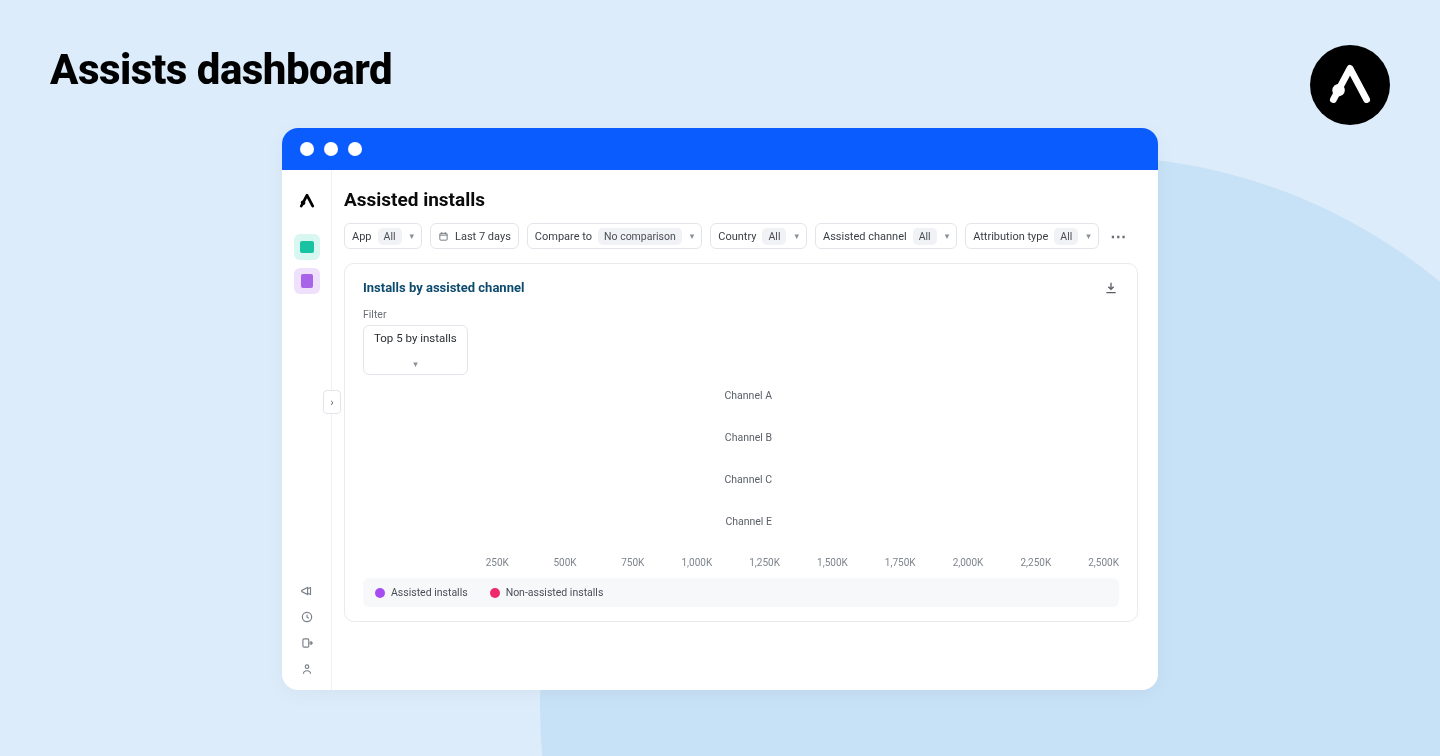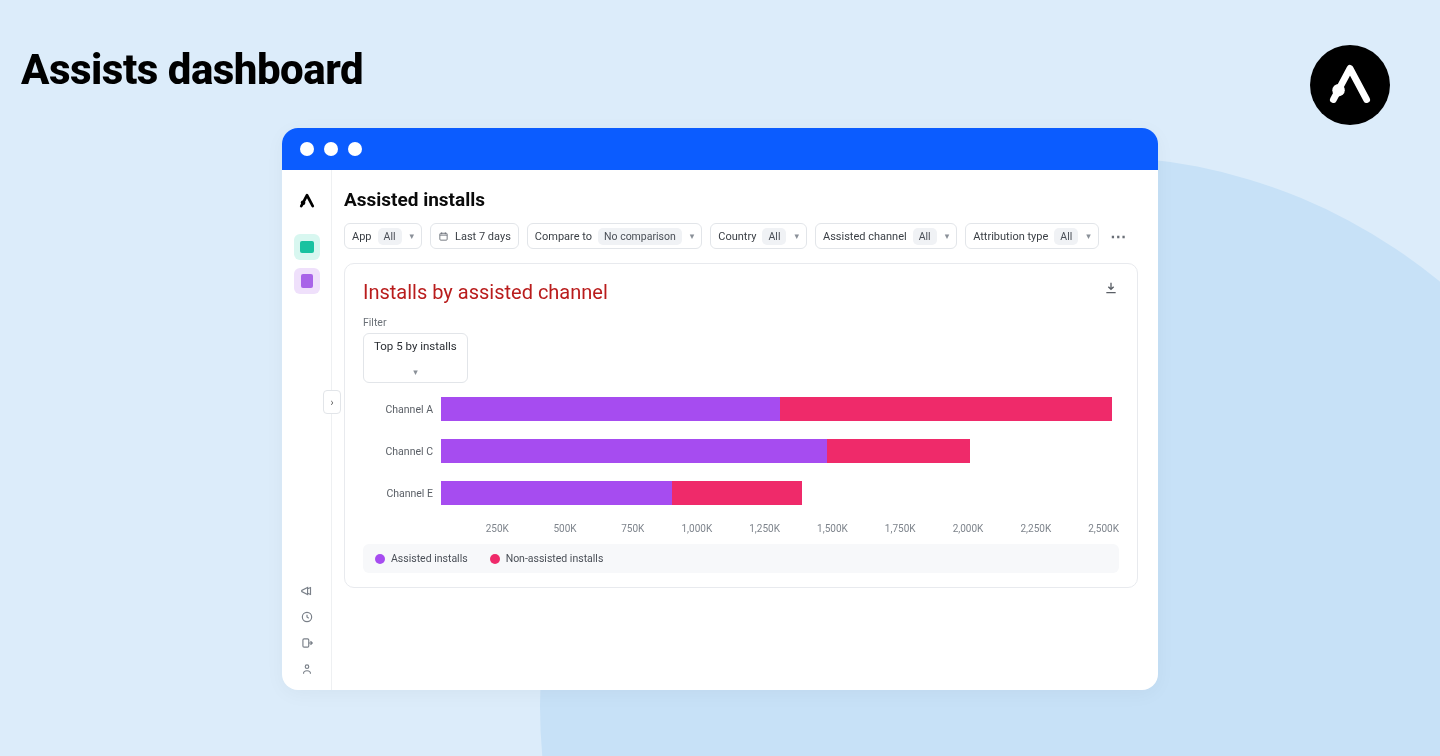--- a/index.html
+++ b/index.html
@@ -18,21 +18,21 @@
     height: 1100px;
     background: #c7e1f7;
     border-radius: 50%;
     z-index: 0;
   }
   .stage {
     position: relative;
     z-index: 1;
     width: 100%;
     height: 100%;
-    padding: 45px 21px;
+    padding: 45px 50px;
   }
   .page-title {
     font-size: 42px;
     font-weight: 800;
     color: #000;
     letter-spacing: -0.5px;
   }
   .brand-logo {
     position: absolute;
     top: 45px;
@@ -147,39 +147,39 @@
     color:#6a6f77; font-weight:700; letter-spacing:1px;
     cursor:pointer;
   }
 
   .card {
     border: 1px solid #e8eaee;
     border-radius: 10px;
     padding: 16px 18px 14px;
   }
   .card-head { display:flex; justify-content:space-between; align-items:flex-start; }
-  .card-title { font-size: 20px; font-weight: 400; color:#b91c1c; }
+  .card-title { font-size: 13px; font-weight: 700; color:#0c4a6e; }
   .dl-icon { width:16px; height:16px; color:#5a5f66; cursor:pointer; }
   .filter-block { margin-top: 12px; }
   .filter-label { font-size: 10.5px; color:#6b7178; }
   .filter-select {
     margin-top: 4px;
     border: 1px solid #e2e5e9;
     border-radius: 6px;
     padding: 5px 10px;
     font-size: 11.5px;
     display: inline-flex; align-items:center; gap: 14px;
     color:#2a2e33;
     cursor:pointer;
     flex-direction:column;
   }
   .filter-select .caret { color:#8a9098; font-size: 9px; }
 
   .chart { margin-top: 14px; }
-  .chart-row { display:flex; align-items:center; height:24px; margin-bottom: 18px; }
+  .chart-row { display:flex; align-items:center; height:24px; margin-bottom: 18px; flex-direction: column; }
   .ch-label { width: 78px; text-align:right; padding-right: 8px; font-size: 10.5px; color:#5a5f66; }
   .bar-track { flex:1; position:relative; height:24px; }
   .seg { position:absolute; top:0; bottom:0; }
   .seg.assist { background: #a64cf0; }
   .seg.nonassist { background: #ef2a6a; }
 
   .axis { display:flex; margin-left: 78px; }
   .tick { font-size: 10px; color:#7e848c; text-align:right; }
 
   .legend {
@@ -320,20 +320,27 @@
               <span class="caret">▾</span>
             </div>
           </div>
 
           <div class="chart" id="chart">
               <div class="chart-row">
                 <div class="ch-label">Channel A</div>
                 <div class="bar-track">
                   <div class="seg assist" style="left: 0%; width: 50%;"></div>
                   <div class="seg nonassist" style="left: 50%; width: 49%;"></div>
+                </div>
+              </div>
+              <div class="chart-row">
+                <div class="ch-label">Channel B</div>
+                <div class="bar-track">
+                  <div class="seg assist" style="left: 0%; width: 62.8%;"></div>
+                  <div class="seg nonassist" style="left: 62.8%; width: 29.6%;"></div>
                 </div>
               </div>
               <div class="chart-row">
                 <div class="ch-label">Channel C</div>
                 <div class="bar-track">
                   <div class="seg assist" style="left: 0%; width: 57%;"></div>
                   <div class="seg nonassist" style="left: 57%; width: 21%;"></div>
                 </div>
               </div>
               <div class="chart-row">

